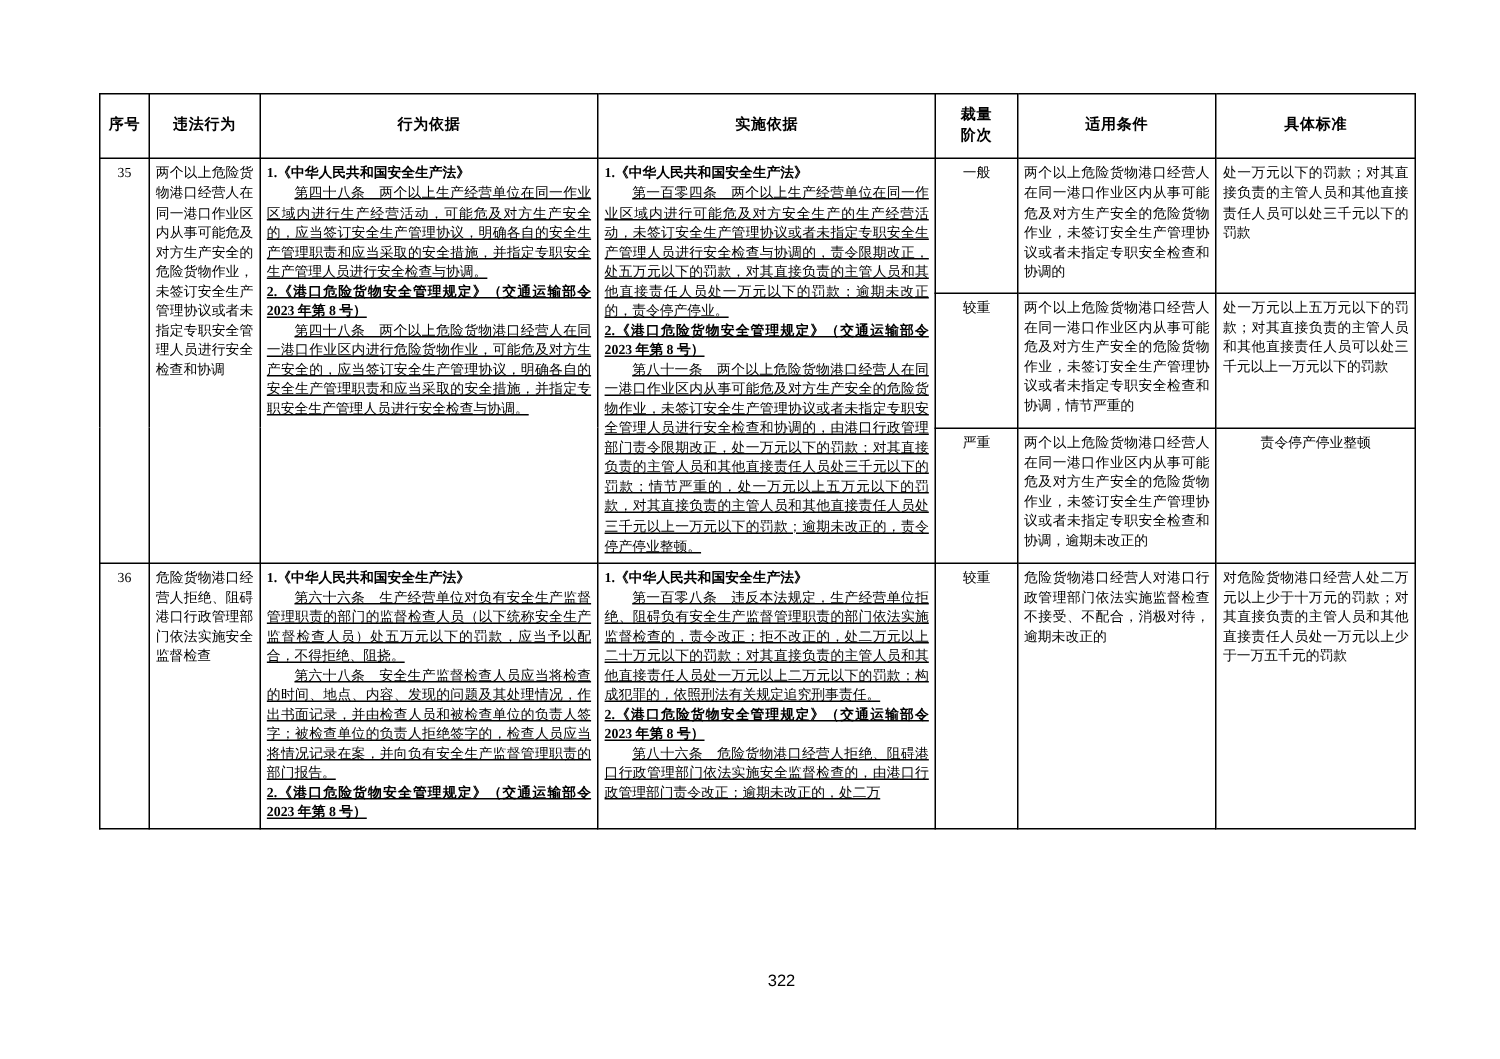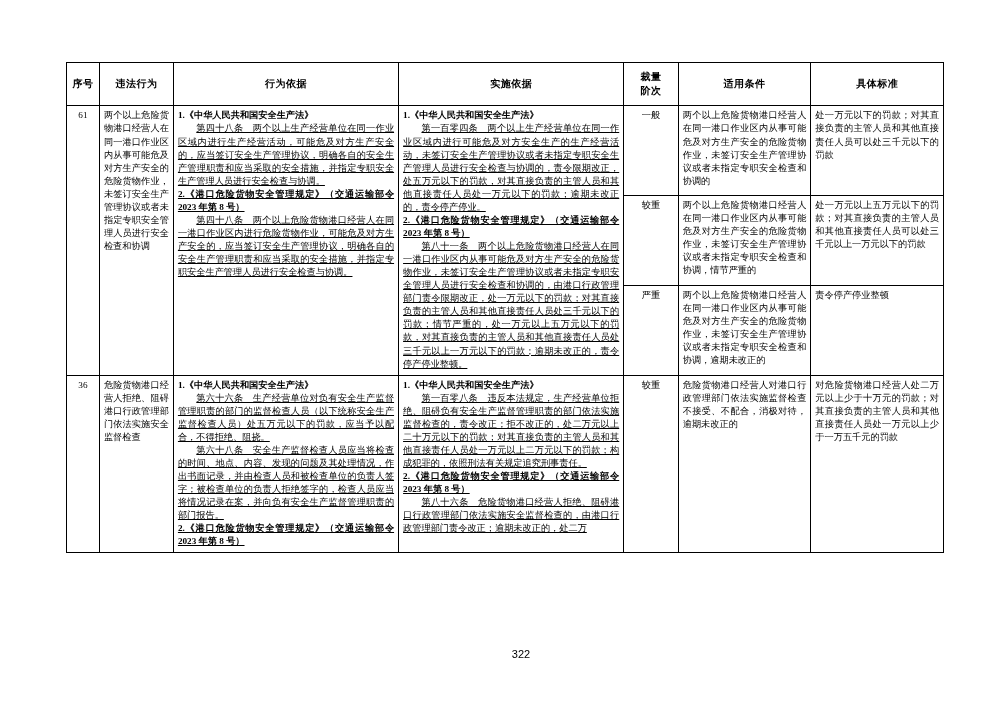--- a/index.html
+++ b/index.html
@@ -43,21 +43,21 @@
   }
   table.main th {
     text-align: center;
     vertical-align: middle;
     font-weight: bold;
     font-size: 10px;
     padding: 7px 2px;
     letter-spacing: 0.5px;
   }
   td.center-mid {
-    text-align: left;
+    text-align: center;
     vertical-align: middle;
   }
   td.seq {
     text-align: center;
     vertical-align: middle;
     font-size: 10px;
   }
   td.narrow-col {
     text-align: justify;
     text-justify: inter-ideograph;
@@ -114,21 +114,21 @@
           <th>行为依据</th>
           <th>实施依据</th>
           <th><span>裁量<br>阶次</span></th>
           <th>适用条件</th>
           <th>具体标准</th>
         </tr>
       </thead>
       <tbody>
 
         <tr>
-          <td class="seq" rowspan="3">61</td>
+          <td class="seq" rowspan="3">35</td>
           <td class="narrow-col" rowspan="3">两个以上危险货物港口经营人在同一港口作业区内从事可能危及对方生产安全的危险货物作业，未签订安全生产管理协议或者未指定专职安全管理人员进行安全检查和协调</td>
           <td rowspan="3">
             <div class="p bold">1.《中华人民共和国安全生产法》</div>
             <div class="p indent2">第四十八条　两个以上生产经营单位在同一作业区域内进行生产经营活动，可能危及对方生产安全的，应当签订安全生产管理协议，明确各自的安全生产管理职责和应当采取的安全措施，并指定专职安全生产管理人员进行安全检查与协调。</div>
             <div class="p bold">2.《港口危险货物安全管理规定》（交通运输部令 2023 年第 8 号）</div>
             <div class="p indent2">第四十八条　两个以上危险货物港口经营人在同一港口作业区内进行危险货物作业，可能危及对方生产安全的，应当签订安全生产管理协议，明确各自的安全生产管理职责和应当采取的安全措施，并指定专职安全生产管理人员进行安全检查与协调。</div>
           </td>
           <td rowspan="3">
             <div class="p bold">1.《中华人民共和国安全生产法》</div>
             <div class="p indent2">第一百零四条　两个以上生产经营单位在同一作业区域内进行可能危及对方安全生产的生产经营活动，未签订安全生产管理协议或者未指定专职安全生产管理人员进行安全检查与协调的，责令限期改正，处五万元以下的罚款，对其直接负责的主管人员和其他直接责任人员处一万元以下的罚款；逾期未改正的，责令停产停业。</div>

